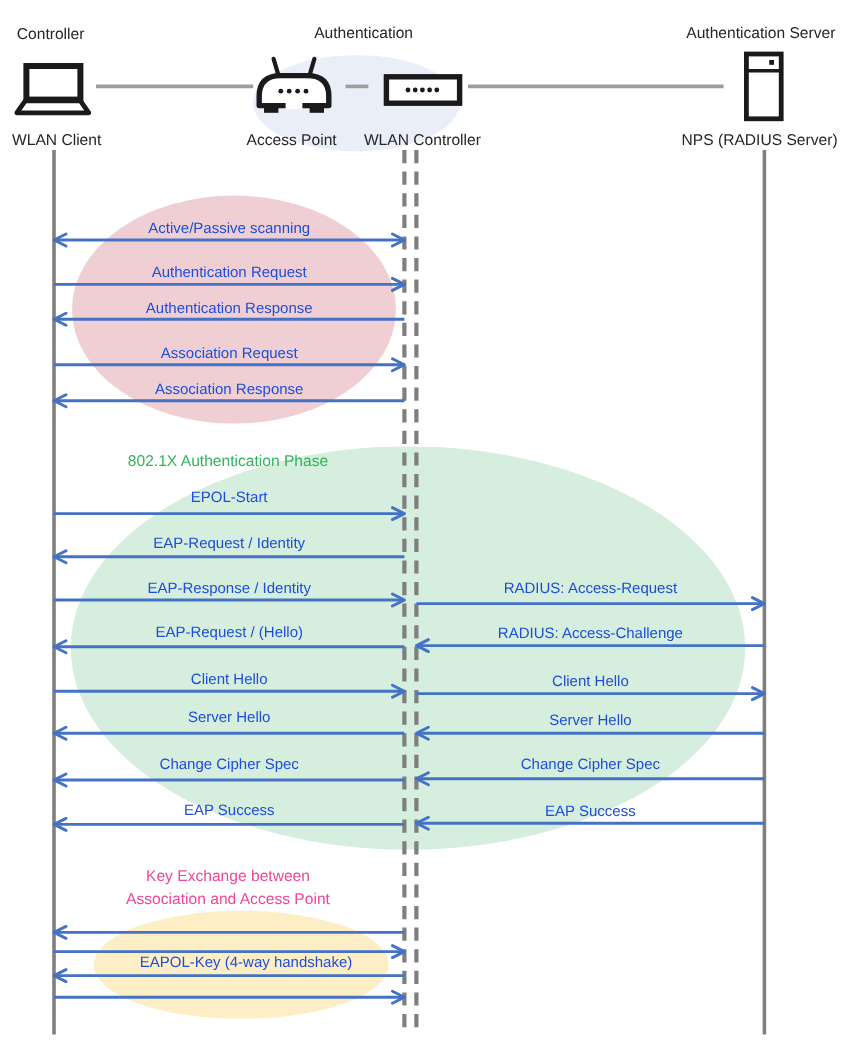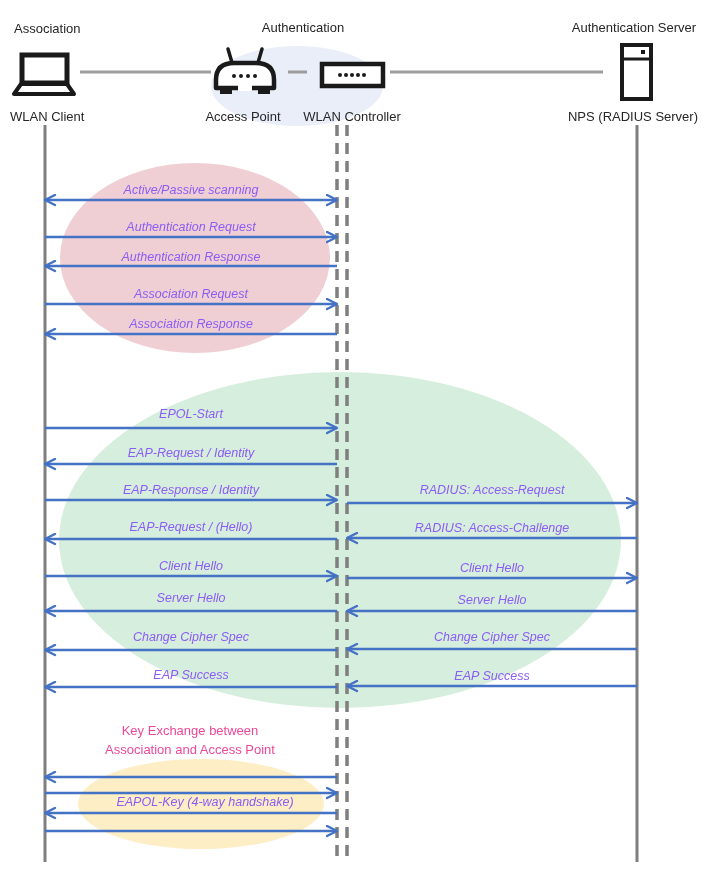--- a/index.html
+++ b/index.html
@@ -12,21 +12,21 @@
   }
   #diagram-svg{position:absolute;left:0;top:0;}
   .lbl{
     position:absolute;
     transform:translate(-50%,-50%);
     white-space:nowrap;
     font-size:13px;
     color:#262626;
     z-index:2;
   }
-  .msg{font-size:12.5px;color:#8b5cf6;font-style:italic;}
+  .msg{font-size:12.5px;color:#1d4ed8;}
   .left-anchor{transform:translateY(-50%);}
   .phase-title{font-size:13px;}
   .phase-red{color:#c0383e;}
   .phase-green{color:#33b45c;}
   .phase-orange{color:#ec4899;}
 </style>
 </head>
 <body>
 
 <div id="stage">
@@ -117,29 +117,30 @@
       <line x1="637" y1="649" x2="347" y2="649" marker-end="url(#ae)"></line>
       <line x1="637" y1="686" x2="347" y2="686" marker-end="url(#ae)"></line>
 
       <line x1="337" y1="777" x2="45" y2="777" marker-end="url(#ae)"></line>
       <line x1="45" y1="793" x2="337" y2="793" marker-end="url(#ae)"></line>
       <line x1="337" y1="813" x2="45" y2="813" marker-end="url(#ae)"></line>
       <line x1="45" y1="831" x2="337" y2="831" marker-end="url(#ae)"></line>
     </g>
   </svg>
 
-  <div class="lbl left-anchor" style="left:14px;top:28px">Association</div>
+  <div class="lbl left-anchor" style="left:14px;top:28px">Controller</div>
   <div class="lbl" style="left:303px;top:27px">Authentication</div>
   <div class="lbl" style="left:634px;top:27px">Authentication Server</div>
 
   <div class="lbl left-anchor" style="left:10px;top:116px">WLAN Client</div>
   <div class="lbl" style="left:243px;top:116px">Access Point</div>
   <div class="lbl" style="left:352px;top:116px">WLAN Controller</div>
   <div class="lbl" style="left:633px;top:116px">NPS (RADIUS Server)</div>
 
+  <div class="lbl phase-title phase-green" style="left:190px;top:384px">802.1X Authentication Phase</div>
   <div class="lbl phase-title phase-orange" style="left:190px;top:730px">Key Exchange between</div>
   <div class="lbl phase-title phase-orange" style="left:190px;top:749px">Association and Access Point</div>
 
   <div class="lbl msg" style="left:191px;top:190px">Active/Passive scanning</div>
   <div class="lbl msg" style="left:191px;top:227px">Authentication Request</div>
   <div class="lbl msg" style="left:191px;top:257px">Authentication Response</div>
   <div class="lbl msg" style="left:191px;top:294px">Association Request</div>
   <div class="lbl msg" style="left:191px;top:324px">Association Response</div>
   <div class="lbl msg" style="left:191px;top:414px">EPOL-Start</div>
   <div class="lbl msg" style="left:191px;top:453px">EAP-Request / Identity</div>

